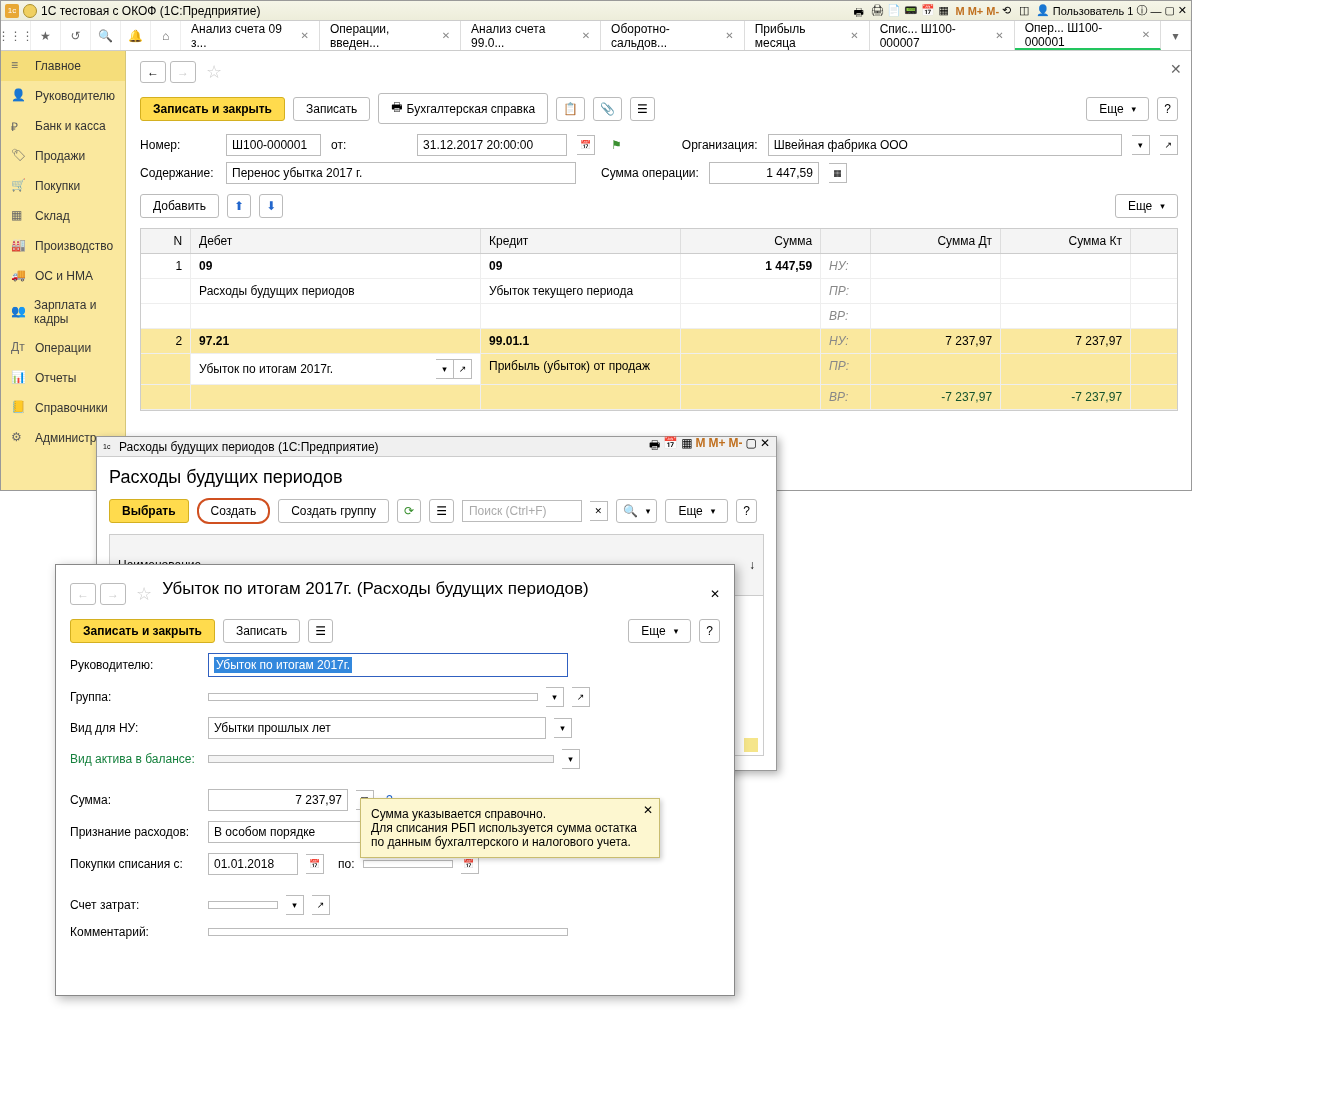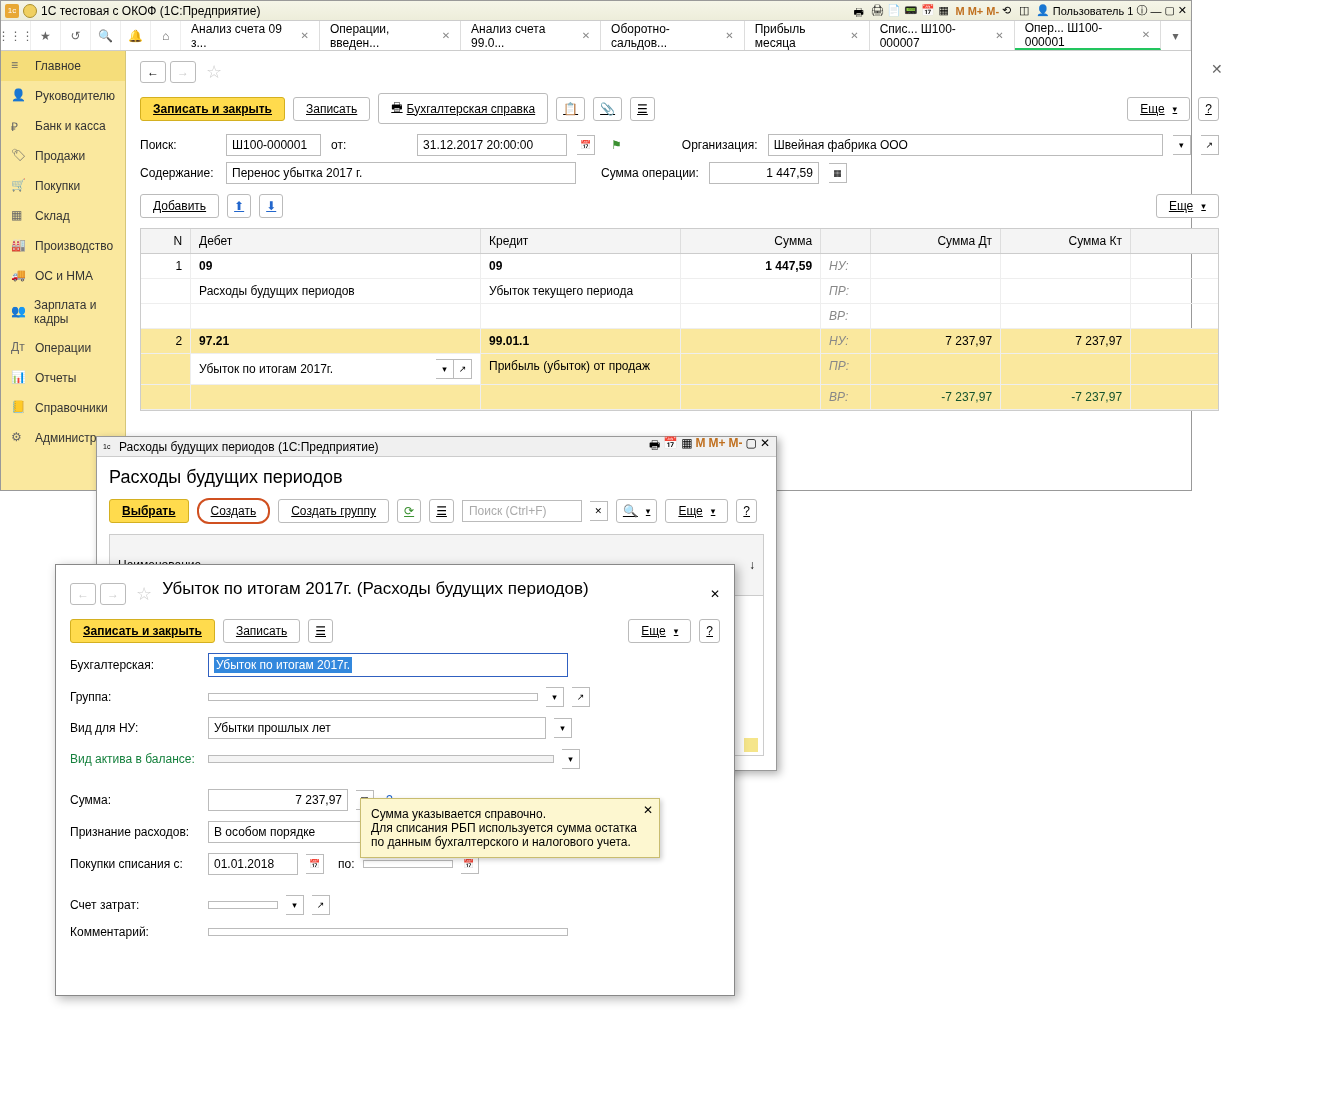--- a/index.html
+++ b/index.html
@@ -24,21 +24,21 @@
 .sidebar-item.active { background: #f5dd7a; }
 .sb-ico { width: 16px; height: 16px; color: #666; }
 .content { flex: 1; padding: 10px 14px; position: relative; }
 .nav-arrows { display: flex; gap: 4px; align-items: center; margin-bottom: 6px; }
 .arrow-btn { width: 26px; height: 22px; border: 1px solid #bbb; background: #fff; border-radius: 3px; display: flex; align-items: center; justify-content: center; cursor: pointer; }
 .arrow-btn.disabled { color: #ccc; }
 .star-ico { font-size: 18px; color: #ccc; margin: 0 6px; }
 .page-title { font-size: 18px; font-weight: bold; display: inline; }
 .close-x { position: absolute; right: 10px; top: 10px; cursor: pointer; font-size: 14px; color: #666; }
 .btn-row { display: flex; gap: 8px; align-items: center; margin: 10px 0; }
-.btn { border: 1px solid #bbb; border-radius: 3px; padding: 4px 12px; background: #fff; cursor: pointer; display: inline-flex; align-items: center; gap: 4px; text-decoration: underline; }
+.btn { border: 1px solid #bbb; border-radius: 3px; padding: 4px 12px; background: #fff; cursor: pointer; display: inline-flex; align-items: center; gap: 4px; }
 .btn.primary { background: #ffdb4d; border-color: #d4b020; font-weight: bold; }
 .btn.icon-only { padding: 4px 6px; }
 .btn.dd::after { content: "▾"; margin-left: 4px; font-size: 9px; }
 .form-row { display: flex; align-items: center; gap: 10px; margin-bottom: 6px; }
 .form-row label { min-width: 76px; }
 .input { border: 1px solid #bbb; padding: 3px 5px; background: #fff; }
 .input.wide { width: 350px; }
 .right-push { margin-left: auto; }
 .table { border: 1px solid #ccc; margin-top: 6px; }
 .thead { display: flex; background: #f4f4f4; border-bottom: 1px solid #ccc; }
@@ -224,28 +224,28 @@
           </span>
         <span class="btn icon-only">📋</span>
         <span class="btn icon-only">📎</span>
         <span class="btn icon-only">☰</span>
         <span class="right-push"></span>
         <span class="btn dd">Еще</span>
         <span class="btn icon-only">?</span>
       </div>
 
       <div class="form-row">
-        <label>Поиск:</label>
+        <label>Номер:</label>
         <span class="input" style="width:95px">Ш100-000001</span>
         <label>от:</label>
         <span class="input" style="width:150px">31.12.2017 20:00:00</span>
         <span class="dd-btn">📅</span>
         <span style="margin-left:6px;color:#3a9030">⚑</span>
         <label style="margin-left:50px">Организация:</label>
-        <span class="input" style="width:395px">Швейная фабрика ООО</span>
+        <span class="input" style="width:354px">Швейная фабрика ООО</span>
         <span class="dd-btn">▾</span>
         <span class="dd-btn">↗</span>
       </div>
 
       <div class="form-row">
         <label>Содержание:</label>
         <span class="input wide">Перенос убытка 2017 г.</span>
         <label style="margin-left:15px">Сумма операции:</label>
         <span class="input" style="width:110px;text-align:right">1 447,59</span>
         <span class="dd-btn">▦</span>
@@ -385,21 +385,21 @@
     <div class="btn-row">
       <span class="btn primary">Записать и закрыть</span>
       <span class="btn">Записать</span>
       <span class="btn icon-only">☰</span>
       <span class="right-push"></span>
       <span class="btn dd">Еще</span>
       <span class="btn icon-only">?</span>
     </div>
 
     <div class="frow">
-      <label>Бухгалтерская:</label>
+      <label>Руководителю:</label>
       <span class="finput sel">
           <span class="seltext">Убыток по итогам 2017г.</span>
         </span>
     </div>
     <div class="frow">
       <label>Группа:</label>
       <span class="finput" style="width:330px"></span>
       <span class="dd-btn">▾</span>
       <span class="dd-btn">↗</span>
     </div>

